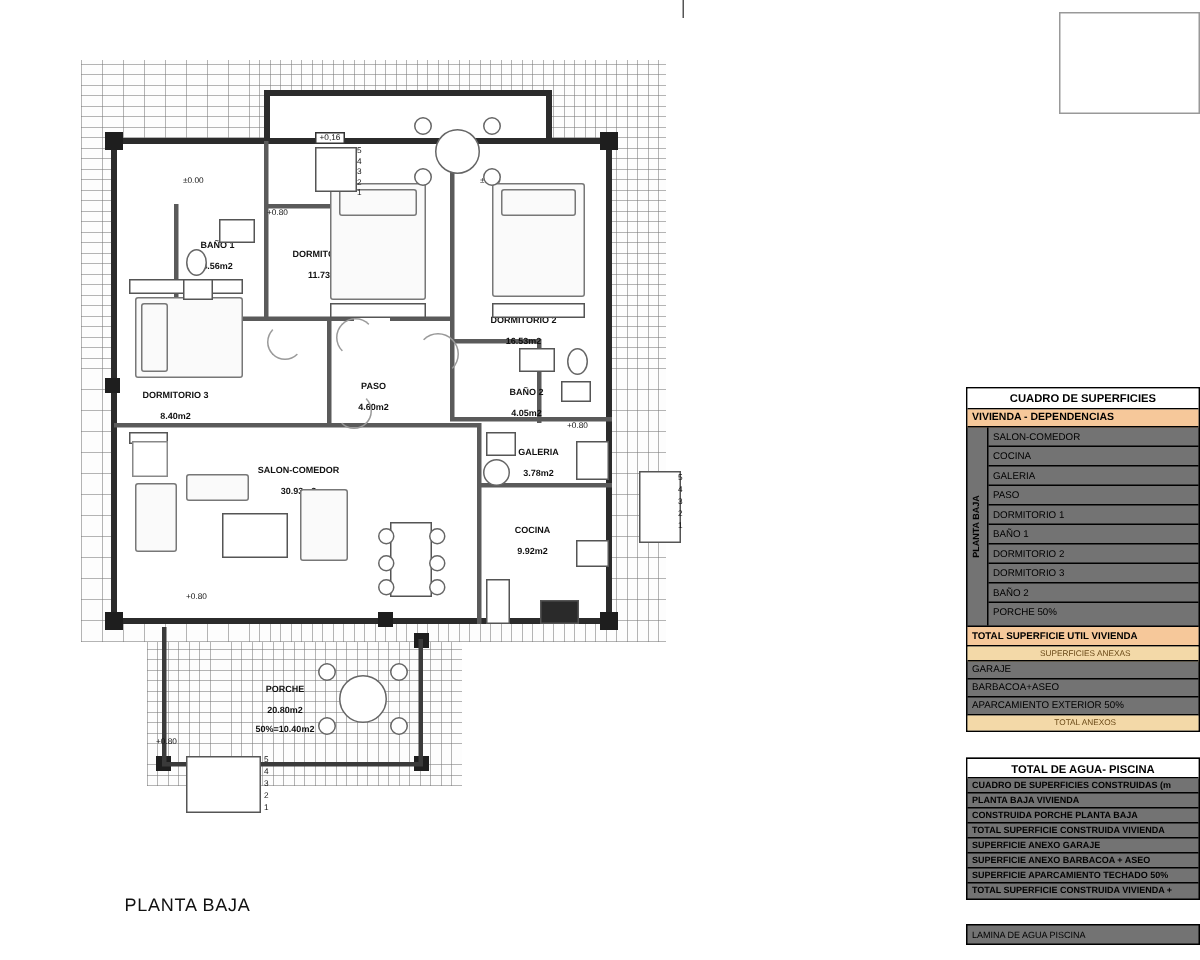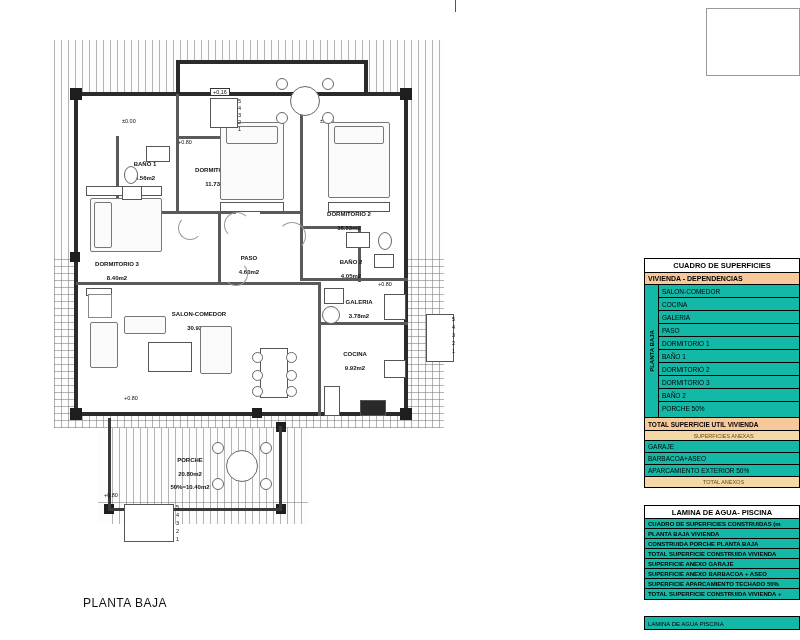--- a/index.html
+++ b/index.html
@@ -55,21 +55,21 @@
   }
   .furn{position:absolute;border:1px solid #555;background:#fff;}
   .furn-r{position:absolute;border:1px solid #666;background:#fff;border-radius:50%;}
   .soft{position:absolute;border:1px solid #777;background:#fafafa;border-radius:2px;}
   .door-arc{position:absolute;border:1px solid #888;border-radius:50%;}
   .title-plan{
     position:absolute;left:55px;top:570px;font-size:12px;letter-spacing:.5px;color:#111;
   }
 
   
-  .tbl{position:absolute;background:#14b8a6;border:1px solid #000;box-sizing:border-box;}
+  .tbl{position:absolute;background:#737373;border:1px solid #000;box-sizing:border-box;}
   .trow{display:flex;align-items:center;box-sizing:border-box;border-bottom:1px solid #000;}
   .trow:last-child{border-bottom:none;}
   .th{
     font-size:7.5px;font-weight:bold;text-align:center;justify-content:center;
     background:#ffffff;
   }
   .tc{font-size:6.5px;padding-left:3px;flex:1;}
   .band{background:#f6c89a;}
   .bandy{background:#f3d9a8;}
   .vert{
@@ -326,21 +326,21 @@
       </div>
     <div class="trow" style="height:12px;">
         <div class="tc">APARCAMIENTO EXTERIOR 50%</div>
       </div>
     <div class="trow bandy" style="height:10px;border-bottom:none;">
       <div class="tc tiny" style="text-align:center;color:#6b4a18;">TOTAL ANEXOS</div>
     </div>
   </div>
 
   <div class="tbl" style="left:644px;top:505px;width:156px;">
-    <div class="trow th" style="height:13px;">LAMINA DE AGUA- PISCINA</div>
+    <div class="trow th" style="height:13px;">TOTAL DE AGUA- PISCINA</div>
     <div class="trow" style="height:10px;">
         <div class="tc" style="font-weight:bold;font-size:6px;">CUADRO DE SUPERFICIES CONSTRUIDAS (m</div>
       </div>
     <div class="trow" style="height:10px;">
         <div class="tc" style="font-weight:bold;font-size:6px;">PLANTA BAJA VIVIENDA</div>
       </div>
     <div class="trow" style="height:10px;">
         <div class="tc" style="font-weight:bold;font-size:6px;">CONSTRUIDA PORCHE PLANTA BAJA</div>
       </div>
     <div class="trow" style="height:10px;">

